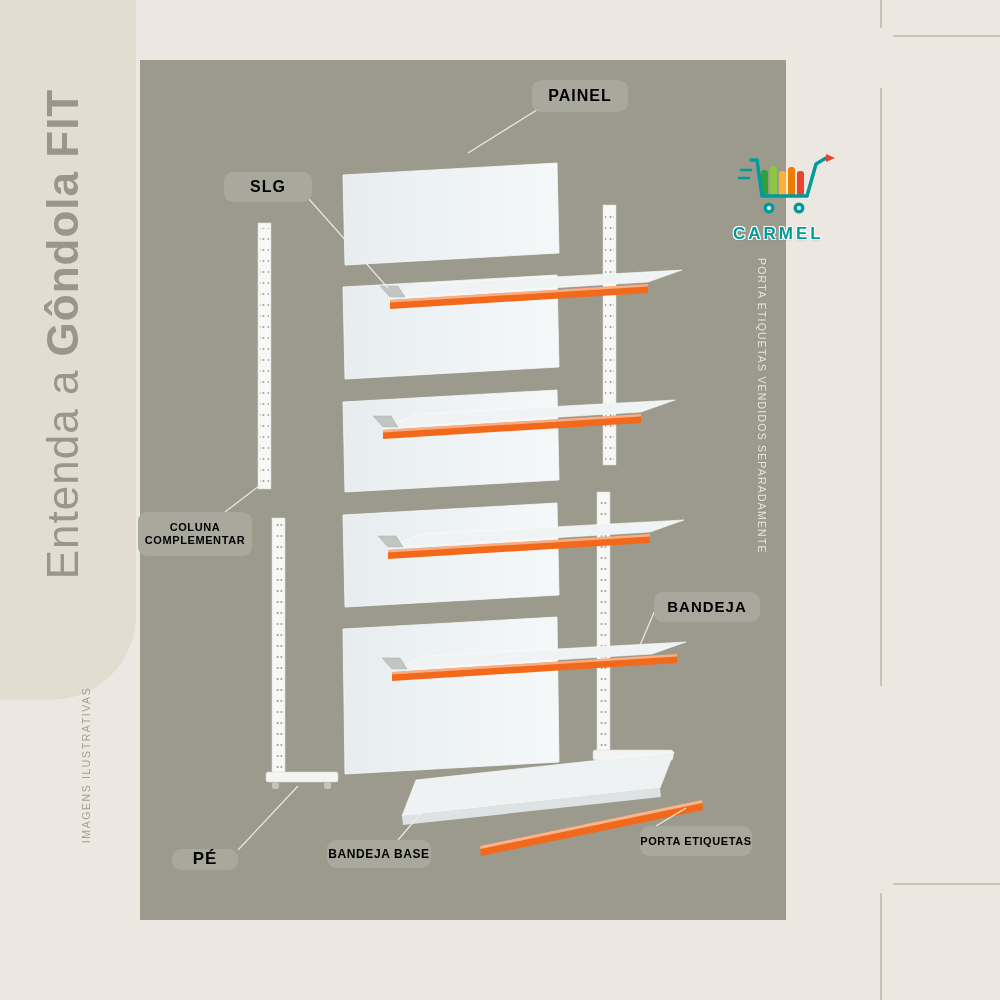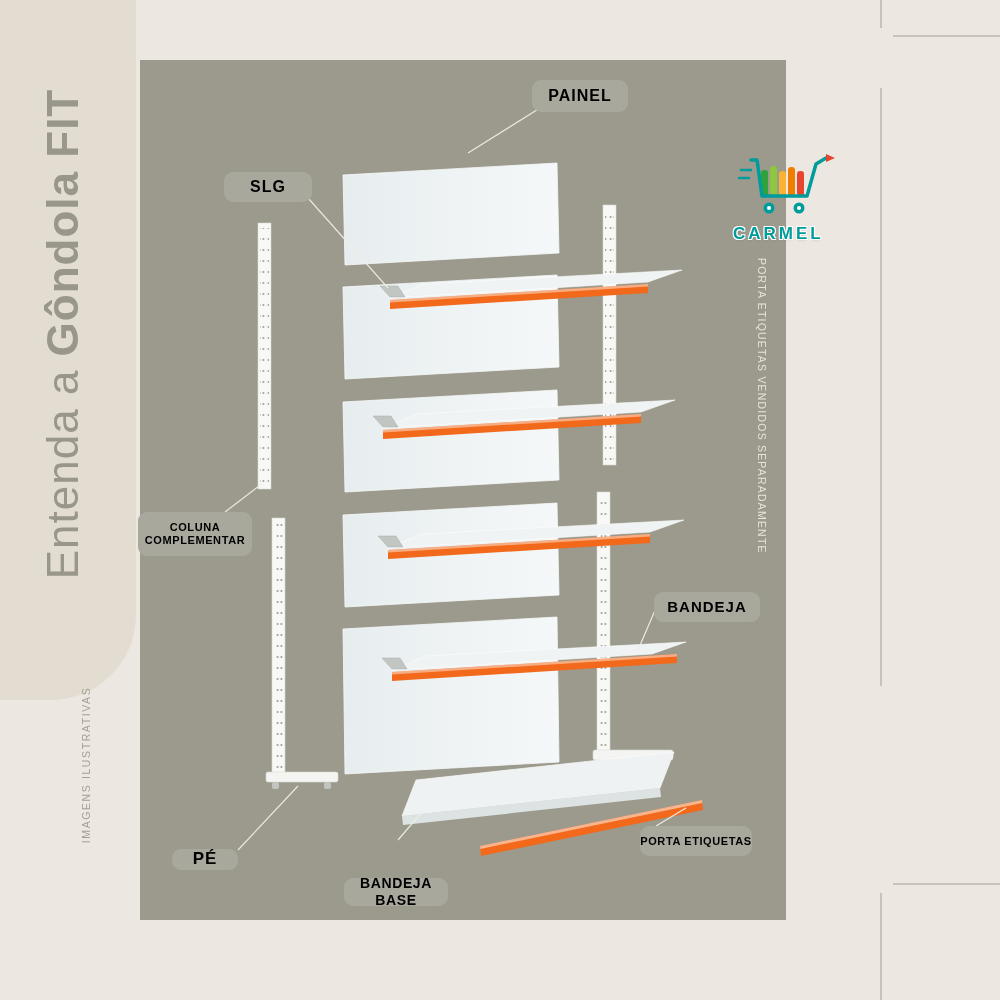--- a/index.html
+++ b/index.html
@@ -27,21 +27,21 @@
   .label {
     position:absolute; background:#a9a89c; color:#000000; font-weight:bold;
     display:flex; align-items:center; justify-content:center; text-align:center;
     border-radius:9px; letter-spacing:1px; line-height:1.18; z-index:5;
   }
   #lbl-painel        { left:532px; top:80px;  width:96px;  height:32px; font-size:16px; }
   #lbl-slg           { left:224px; top:172px; width:88px;  height:30px; font-size:16px; }
   #lbl-coluna        { left:138px; top:512px; width:114px; height:44px; font-size:11px; letter-spacing:.6px; }
   #lbl-bandeja       { left:654px; top:564px; width:106px; height:30px; font-size:15px;margin-top:28px; }
   #lbl-pe            { left:172px; top:849px; width:66px;  height:21px; font-size:17px; }
-  #lbl-bandeja-base  { left:344px; top:840px; width:104px; height:28px; font-size:14px; letter-spacing:.6px;margin-top:38px; }
+  #lbl-bandeja-base  { left:327px; top:840px; width:104px; height:28px; font-size:12px; letter-spacing:.6px; }
   #lbl-porta-etq     { left:640px; top:826px; width:112px; height:30px; font-size:11px; letter-spacing:.6px; }
   .sidenote {
     position:absolute; left:756px; top:258px; height:300px;
     writing-mode:vertical-rl; font-size:10.5px; letter-spacing:1.2px;
     color:#e7e5d9;
   }
   .disclaimer {
     position:absolute; left:8px; top:757px; width:160px; height:16px;
     transform:rotate(-90deg); font-size:10.5px; letter-spacing:1.6px;
     color:#a59f92; text-align:center;

